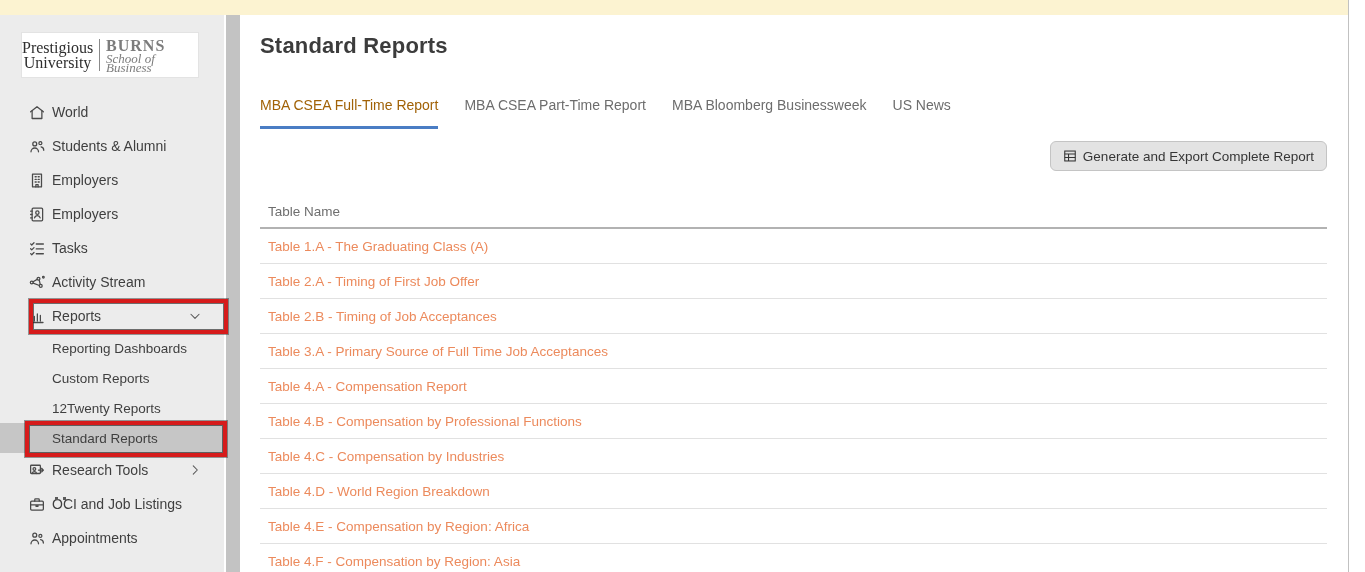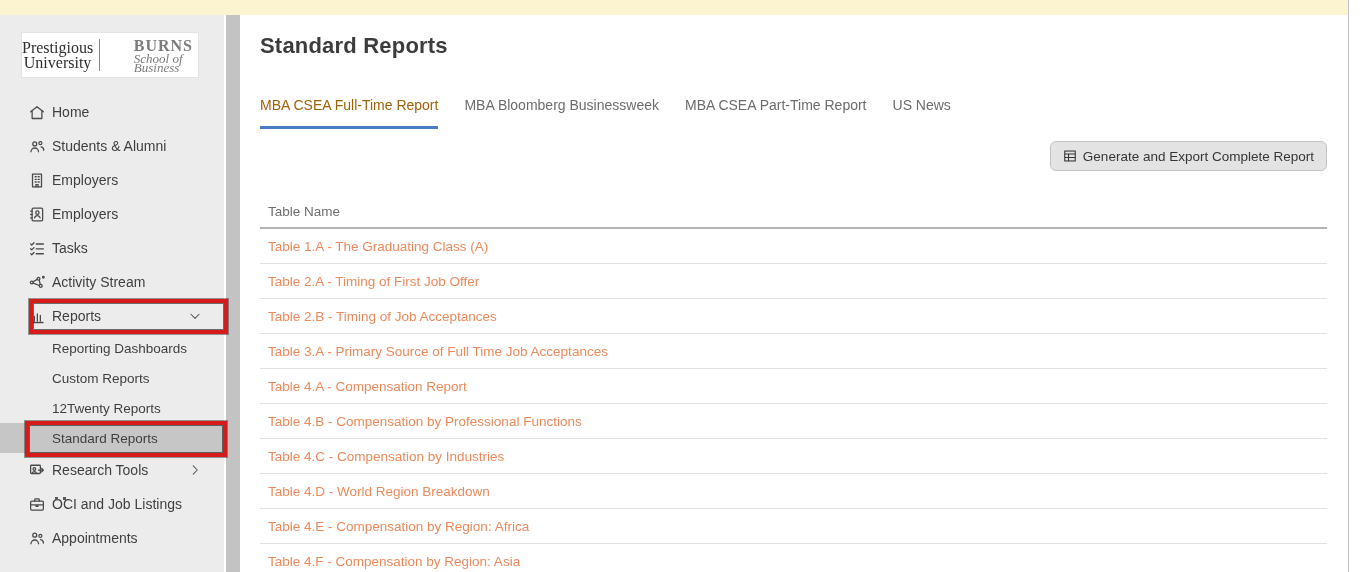--- a/index.html
+++ b/index.html
@@ -11,21 +11,21 @@
 
   
   .right-scrollbar{position:absolute;left:1348px;top:0;width:17px;height:572px;background:#c1c1c1;}
   .sidebar-scrollbar{position:absolute;left:226px;top:15px;width:14px;height:557px;background:#c3c3c3;}
 
   
   .sidebar{position:absolute;left:0;top:15px;width:224px;height:557px;background:#ececec;}
   .logo{position:absolute;left:22px;top:18px;width:176px;height:44px;background:#fff;display:flex;align-items:center;justify-content:center;box-shadow:0 0 0 1px #e3e3e3;}
   .logo-left{font-family:"Liberation Serif", serif;color:#2e2e2e;font-size:16px;line-height:15px;text-align:center;}
   .logo-div{width:1px;height:32px;background:#8a8a8a;margin:0 6px;}
-  .logo-right{font-family:"Liberation Serif", serif;color:#7c7c7c;text-align:left;margin-left:28px;}
+  .logo-right{font-family:"Liberation Serif", serif;color:#7c7c7c;text-align:left;}
   .logo-burns{font-size:16px;font-weight:bold;letter-spacing:1px;line-height:16px;}
   .logo-school{font-size:13px;font-style:italic;line-height:9px;}
 
   .nav{position:absolute;left:0;top:80px;width:224px;}
   .nav-item{position:relative;height:34px;display:flex;align-items:center;color:#3f3f3f;font-size:14px;cursor:pointer;}
   .nav-sub{height:30px;font-size:13.5px;}
   .nav-icon{position:absolute;left:27px;top:50%;transform:translateY(-50%);width:19px;height:19px;display:flex;align-items:center;justify-content:center;}
   .nav-icon svg{stroke:#4a4a4a;fill:none;stroke-width:1.7;stroke-linecap:round;stroke-linejoin:round;}
   .nav-label{position:absolute;left:52px;white-space:nowrap;}
   .nav-chevron{position:absolute;left:188px;top:50%;transform:translateY(-50%);width:14px;height:14px;}
@@ -79,21 +79,21 @@
 
     <div class="nav">
 
       <div class="nav-item">
         <span class="nav-icon">
           <svg width="18" height="18" viewBox="0 0 24 24">
               <path d="M3.5 11 12 4.2 20.5 11"></path>
               <path d="M5.5 9.8V20h13V9.8"></path>
             </svg>
         </span>
-        <span class="nav-label">Home</span>
+        <span class="nav-label">World</span>
       </div>
 
       <div class="nav-item">
         <span class="nav-icon">
           <svg width="18" height="18" viewBox="0 0 24 24">
               <circle cx="9" cy="8.5" r="2.6"></circle>
               <path d="M4 19c0-2.8 2.2-5 5-5s5 2.2 5 5"></path>
               <circle cx="16.5" cy="7.5" r="2"></circle>
               <path d="M17.5 12.6c2.2.5 3.5 2.2 3.5 4.4"></path>
             </svg>
@@ -224,22 +224,22 @@
   </div>
 
   <div class="annot annot-reports"></div>
   <div class="annot annot-standard"></div>
 
   <div class="main">
     <div class="page-title">Standard Reports</div>
 
     <div class="tabs">
       <div class="tab tab-active">MBA CSEA Full-Time Report</div>
+      <div class="tab">MBA CSEA Part-Time Report</div>
       <div class="tab">MBA Bloomberg Businessweek</div>
-      <div class="tab">MBA CSEA Part-Time Report</div>
       <div class="tab">US News</div>
     </div>
 
     <button class="export-btn">
       <span style="display:flex;">
         <svg width="14" height="14" viewBox="0 0 24 24">
             <rect x="3" y="3.5" width="18" height="17"></rect>
             <path d="M3 8.5h18M3 14.5h18M9.5 8.5v12"></path>
           </svg>
       </span>

